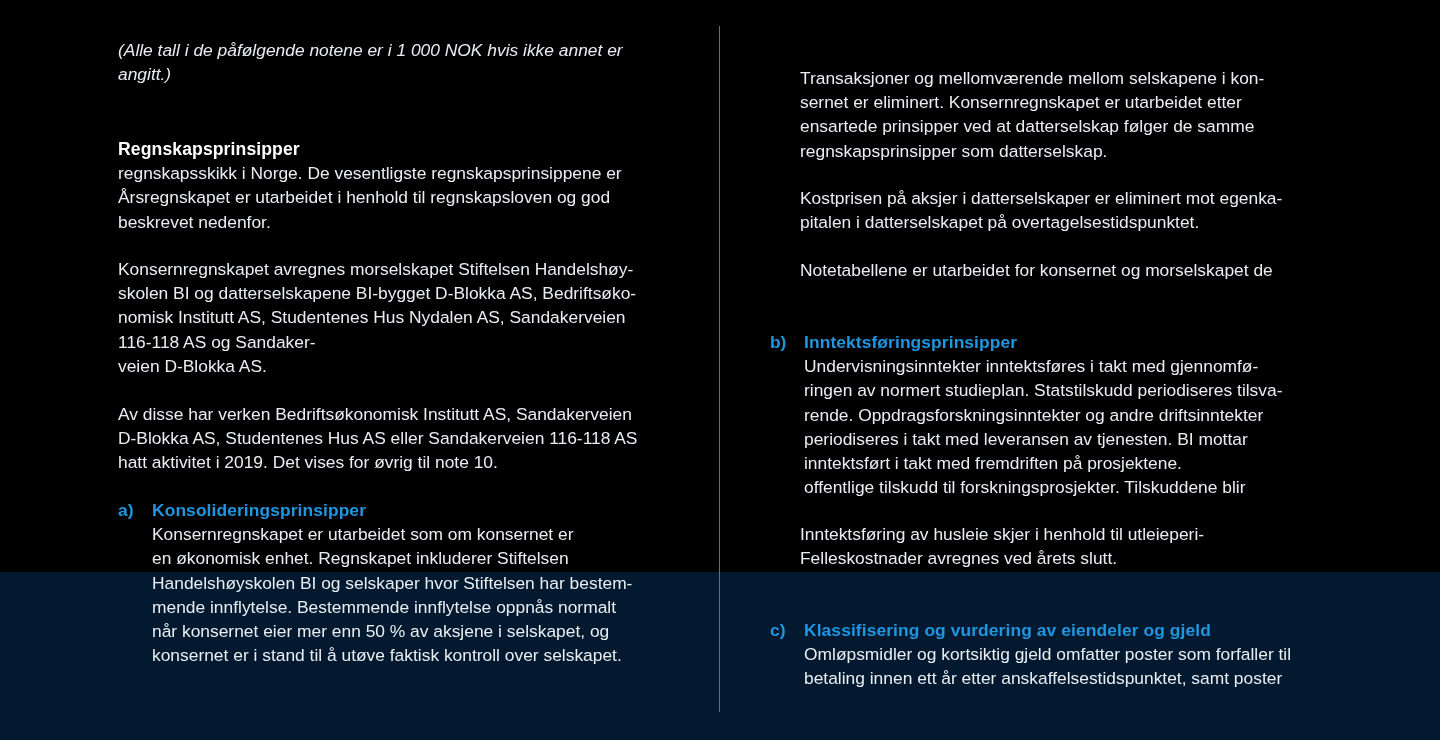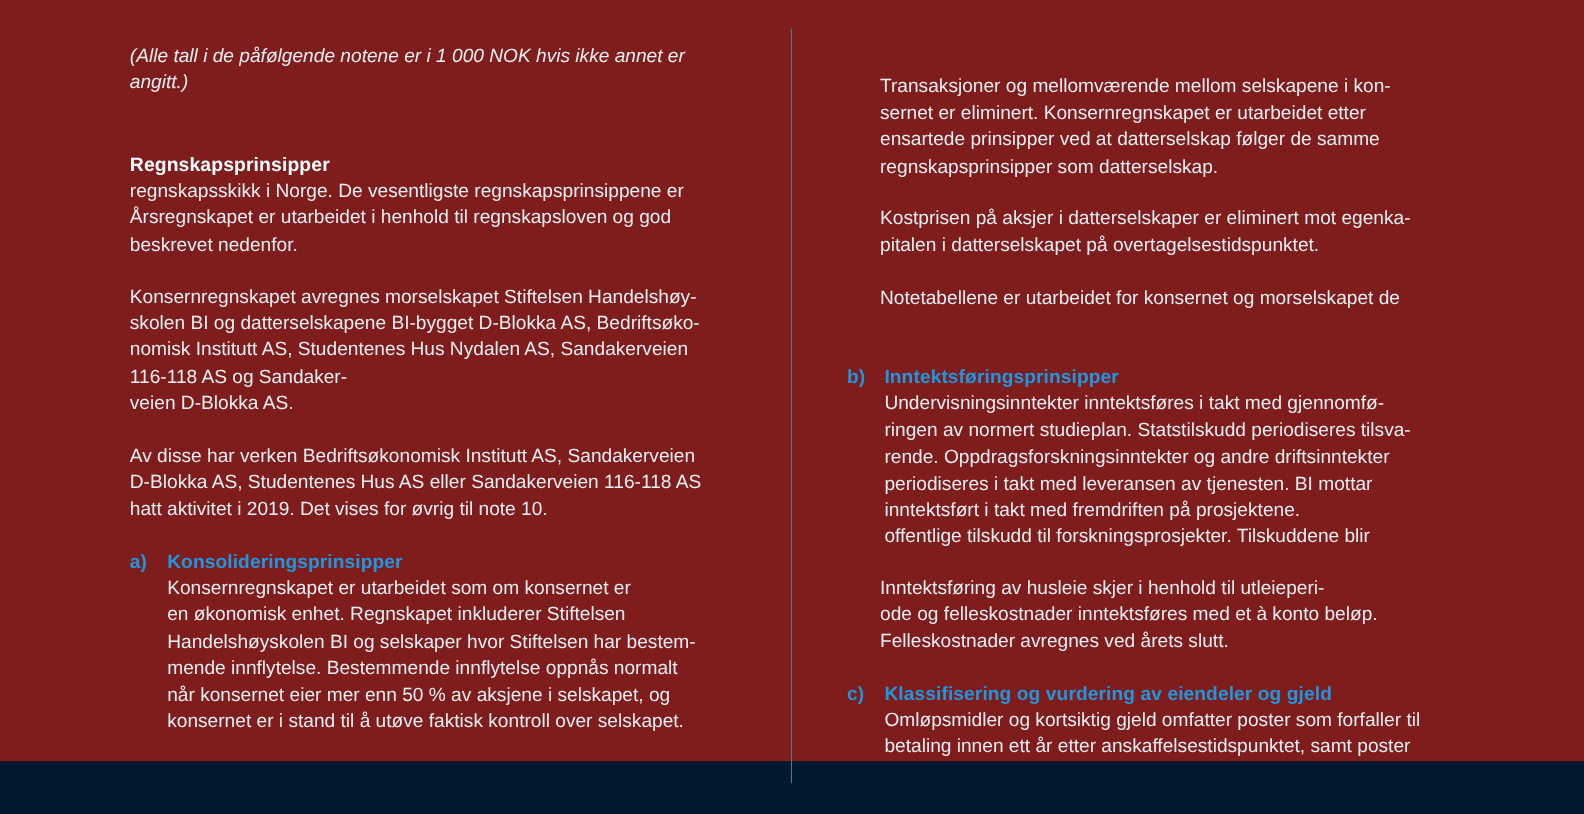--- a/index.html
+++ b/index.html
@@ -11,22 +11,22 @@
     width: 1440px;
     height: 740px;
     background: #03192f;
     font-family: "Liberation Sans", sans-serif;
     overflow: hidden;
   }
 
   .page {
     position: relative;
     width: 1440px;
-    height: 692px;
-    background: #7f1d1d;
+    height: 572px;
+    background: #000000;
     box-sizing: border-box;
   }
 
   
   .column-divider {
     position: absolute;
     left: 719px;
     top: 26px;
     width: 1px;
     height: 686px;
@@ -207,21 +207,20 @@
           <span class="line">periodiseres i takt med leveransen av tjenesten. BI mottar</span>
           <span class="line">inntektsført i takt med fremdriften på prosjektene.</span>
           <span class="line">offentlige tilskudd til forskningsprosjekter. Tilskuddene blir</span>
         </div>
       </div>
     </div>
 
     <div class="r-husleie">
       <div class="para">
         <span class="line">Inntektsføring av husleie skjer i henhold til utleieperi-</span>
-        <span class="line">ode og felleskostnader inntektsføres med et à konto beløp.</span>
         <span class="line">Felleskostnader avregnes ved årets slutt.</span>
       </div>
     </div>
 
     <div class="r-c item">
       <div class="item-marker">c)</div>
       <div class="item-body">
         <div class="item-title">Klassifisering og vurdering av eiendeler og gjeld</div>
         <div class="item-text">
           <span class="line">Omløpsmidler og kortsiktig gjeld omfatter poster som forfaller til</span>

